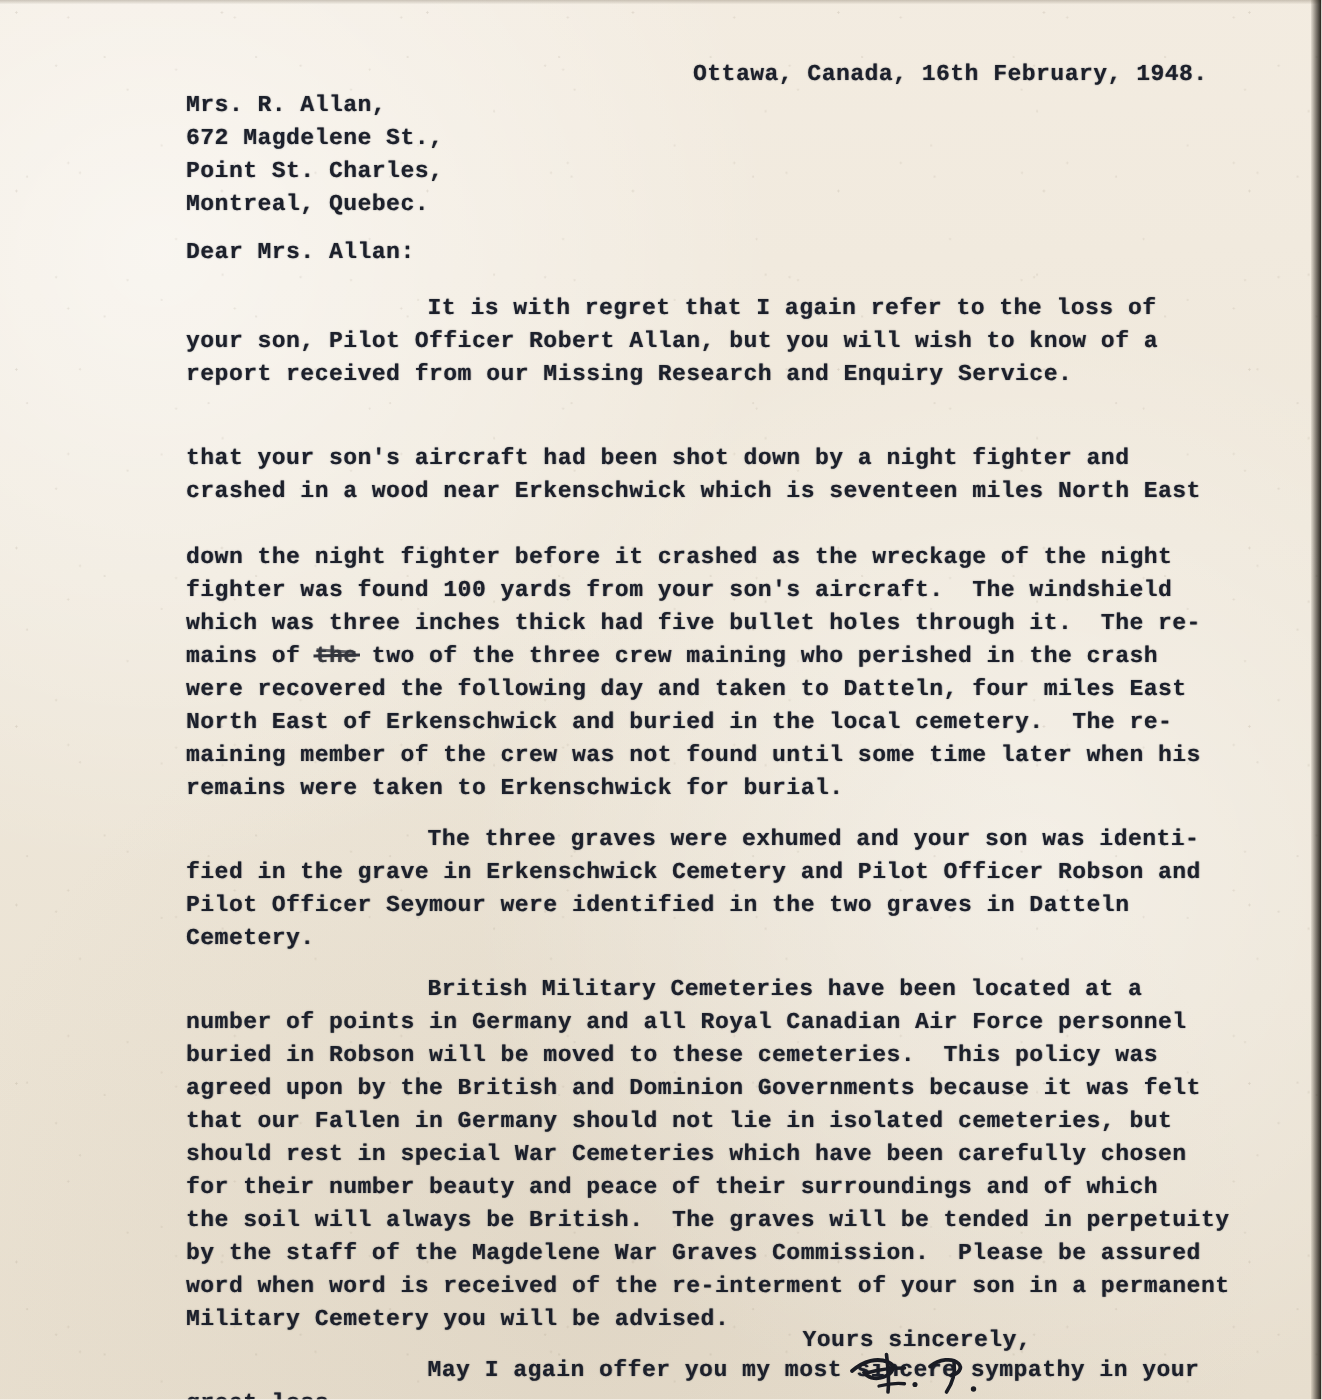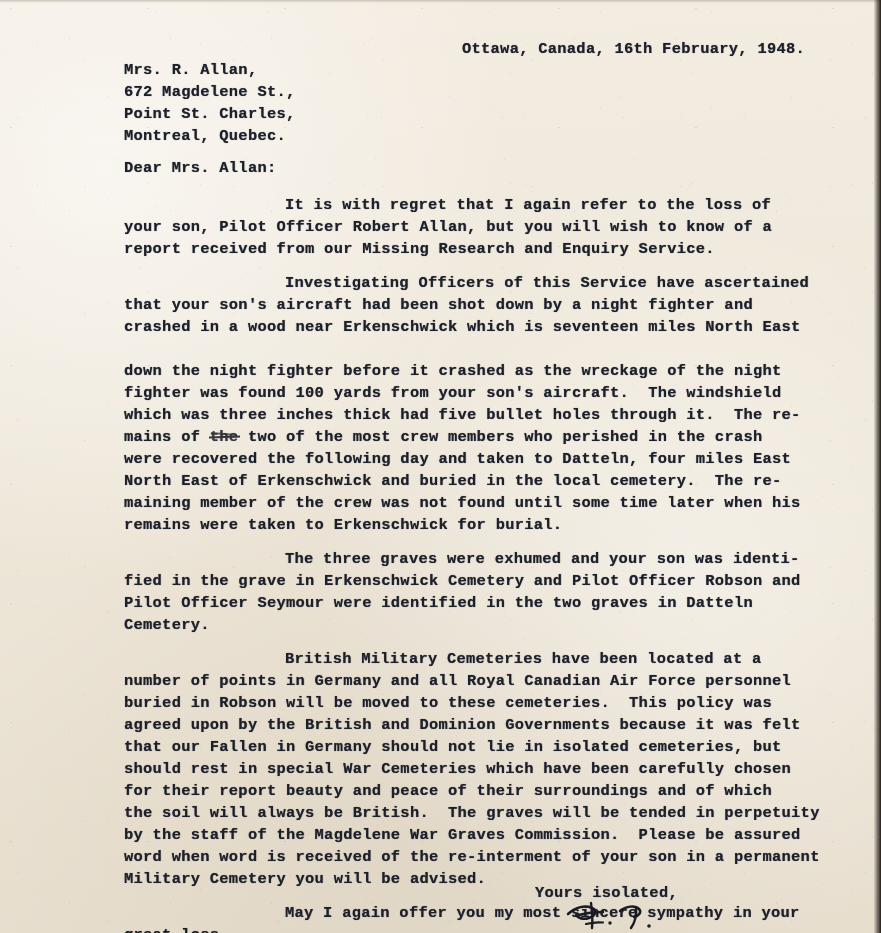--- a/index.html
+++ b/index.html
@@ -148,54 +148,53 @@
     <div class="tline addr-line" id="addr1">672 Magdelene St.,</div>
     <div class="tline addr-line" id="addr2">Point St. Charles,</div>
     <div class="tline addr-line" id="addr3">Montreal, Quebec.</div>
 
     <div class="tline" id="salutation">Dear Mrs. Allan:</div>
 
     <div class="tline para-line indent" style="top:198px">It is with regret that I again refer to the loss of</div>
     <div class="tline para-line" style="top:220px">your son, Pilot Officer Robert Allan, but you will wish to know of a</div>
     <div class="tline para-line" style="top:242px">report received from our Missing Research and Enquiry Service.</div>
 
-    <div class="tline para-line indent" style="top:276px">Investigating Officers of this Service have ascertained</div>
     <div class="tline para-line" style="top:320px">crashed in a wood near Erkenschwick which is seventeen miles North East</div>
     <div class="tline para-line" style="top:298px">that your son's aircraft had been shot down by a night fighter and</div>
     <div class="tline para-line" style="top:364px">down the night fighter before it crashed as the wreckage of the night</div>
     <div class="tline para-line" style="top:386px">fighter was found 100 yards from your son's aircraft.  The windshield</div>
     <div class="tline para-line" style="top:408px">which was three inches thick had five bullet holes through it.  The re-</div>
 
-    <div class="tline para-line" style="top:430px"><span>mains of </span><span class="struck">the</span><span> two of the most crew members who perished in the crash</span></div>
+    <div class="tline para-line" style="top:430px"><span>mains of </span><span class="struck">the</span><span> two of the three crew maining who perished in the crash</span></div>
     <div class="tline para-line" style="top:452px">were recovered the following day and taken to Datteln, four miles East</div>
     <div class="tline para-line" style="top:496px">maining member of the crew was not found until some time later when his</div>
     <div class="tline para-line" style="top:474px">North East of Erkenschwick and buried in the local cemetery.  The re-</div>
     <div class="tline para-line" style="top:518px">remains were taken to Erkenschwick for burial.</div>
 
     <div class="tline para-line indent" style="top:552px">The three graves were exhumed and your son was identi-</div>
     <div class="tline para-line" style="top:574px">fied in the grave in Erkenschwick Cemetery and Pilot Officer Robson and</div>
     <div class="tline para-line" style="top:596px">Pilot Officer Seymour were identified in the two graves in Datteln</div>
     <div class="tline para-line" style="top:618px">Cemetery.</div>
 
     <div class="tline para-line indent" style="top:652px">British Military Cemeteries have been located at a</div>
     <div class="tline para-line" style="top:674px">number of points in Germany and all Royal Canadian Air Force personnel</div>
     <div class="tline para-line" style="top:696px">buried in Robson will be moved to these cemeteries.  This policy was</div>
     <div class="tline para-line" style="top:718px">agreed upon by the British and Dominion Governments because it was felt</div>
     <div class="tline para-line" style="top:740px">that our Fallen in Germany should not lie in isolated cemeteries, but</div>
     <div class="tline para-line" style="top:762px">should rest in special War Cemeteries which have been carefully chosen</div>
-    <div class="tline para-line" style="top:784px">for their report beauty and peace of their surroundings and of which</div>
+    <div class="tline para-line" style="top:784px">for their number beauty and peace of their surroundings and of which</div>
     <div class="tline para-line" style="top:806px">the soil will always be British.  The graves will be tended in perpetuity</div>
     <div class="tline para-line" style="top:828px">by the staff of the Magdelene War Graves Commission.  Please be assured</div>
     <div class="tline para-line" style="top:850px">word when word is received of the re-interment of your son in a permanent</div>
     <div class="tline para-line" style="top:872px">Military Cemetery you will be advised.</div>
 
     <div class="tline para-line indent" style="top:906px">May I again offer you my most sincere sympathy in your</div>
     <div class="tline para-line" style="top:928px">great loss.</div>
 
-    <div class="tline" id="closing-salutation">Yours isolated,</div>
+    <div class="tline" id="closing-salutation">Yours sincerely,</div>
 
     <div id="signature">
       <svg width="120" height="34" viewBox="0 0 120 34" fill="none" xmlns="http://www.w3.org/2000/svg" aria-hidden="true">
         <g stroke="#1a1c24" stroke-linecap="round" stroke-linejoin="round" fill="none">
           <path d="M3 15 C11 8, 20 6, 27 9 C33 11.5, 30 17, 24 19 C18 21, 13 19, 11 16" stroke-width="2.6"></path>
           <path d="M26 4 C27 12, 28 21, 27 29" stroke-width="2.4"></path>
           <path d="M14 16 C21 14, 30 13, 38 13" stroke-width="2.4"></path>
           <path d="M21 25 C27 23.5, 33 23, 38 23.5" stroke-width="2.2"></path>
           <circle cx="45" cy="24" r="1.7" fill="#1a1c24" stroke="none"></circle>
           <path d="M55 12 C61 7, 70 6, 74 10 C77 13, 74 17, 69 18" stroke-width="2.5"></path>

